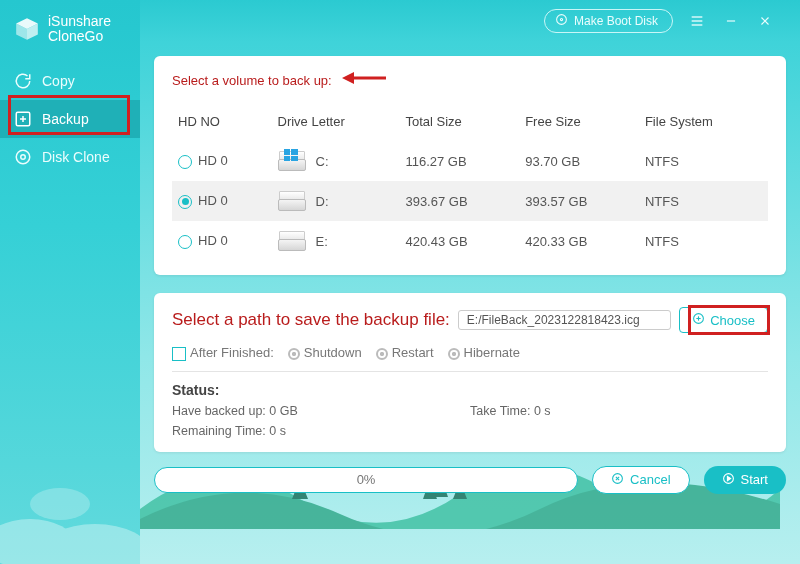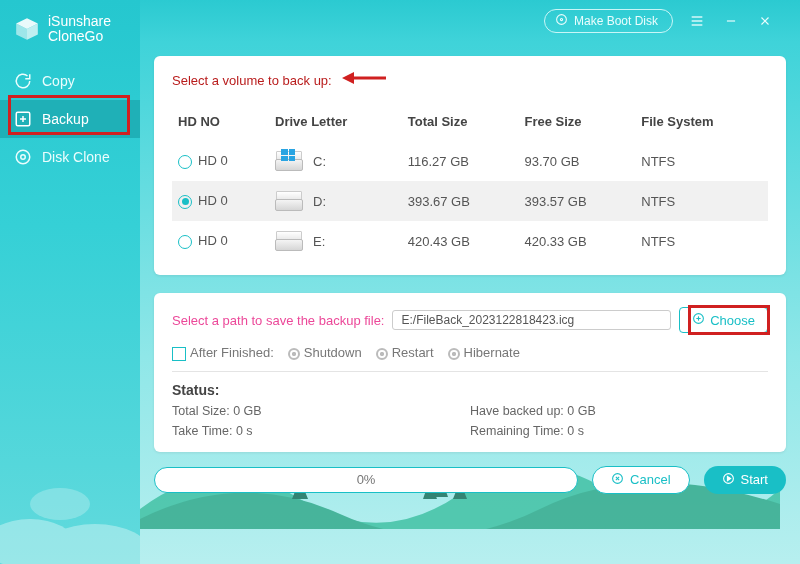--- a/index.html
+++ b/index.html
@@ -49,40 +49,40 @@
   .panel {
     background:#fff; border-radius:6px; padding:14px 18px 14px 18px;
     box-shadow:0 1px 3px rgba(0,0,0,.08); position:relative;
   }
   .panel1 { margin-bottom:18px; }
   .prompt-line { display:flex; align-items:center; gap:10px; margin-bottom:16px; }
   .prompt { color:#b91c1c; font-size:13px; }
   .arrow-annot { color:#d02020; }
 
   table { width:100%; border-collapse:collapse; font-size:13px; color:#555; }
-  th { text-align:left; font-weight:700; color:#444; padding:8px 6px 12px 6px; }
+  th { text-align:left; font-weight:400; color:#444; padding:8px 6px 12px 6px; }
   td { padding:10px 6px; }
   tbody tr.sel { background:#f1f1f1; }
   .radio {
     width:14px; height:14px; border:1.6px solid #19bfc6; border-radius:50%;
     display:inline-flex; align-items:center; justify-content:center; margin-right:6px;
     vertical-align:middle;
   }
   .radio.checked::after { content:""; width:7px; height:7px; background:#19bfc6; border-radius:50%; }
   .drive-cell { display:flex; align-items:center; gap:10px; }
   .drive-ico { width:28px; height:20px; position:relative; }
   .drive-ico .base { width:28px; height:12px; background:linear-gradient(#f4f4f4,#d6d6d6); border:1px solid #bbb; border-radius:2px; position:absolute; bottom:0; }
   .drive-ico .top { width:26px; height:10px; background:linear-gradient(#fff,#e8e8e8); border:1px solid #ccc; border-radius:1px; position:absolute; top:0; left:1px; }
   .win-flag { position:absolute; top:-2px; left:6px; width:14px; height:12px; display:grid; grid-template:1fr 1fr/1fr 1fr; gap:1px; }
   .win-flag span { background:#29a4e2; }
 
   
   .panel2 { position:relative; }
   .path-row { display:flex; align-items:center; gap:8px; margin-bottom:12px; }
-  .path-label { font-size:13px; color:#ec4899; }
+  .path-label { font-size:17px; color:#b91c1c; }
   .path-input {
     flex:1; height:20px; border:1px solid #ccc; border-radius:3px; padding:0 8px;
     font-size:12px; color:#555;
   }
   .choose-btn {
     border:1px solid #19bfc6; color:#19bfc6; background:#fff; border-radius:4px;
     padding:4px 12px; font-size:13px; display:flex; align-items:center; gap:5px; cursor:pointer;
   }
   .highlight-choose { position:absolute; top:12px; right:16px; width:82px; height:30px; border:3px solid #d02020; pointer-events:none; }
 
@@ -307,21 +307,20 @@
 
       <div class="after-row">
         <span><span class="chk"></span><span>After Finished:</span></span>
         <span><span class="radio-grey"></span><span>Shutdown</span></span>
         <span><span class="radio-grey"></span><span>Restart</span></span>
         <span><span class="radio-grey"></span><span>Hibernate</span></span>
       </div>
 
       <div class="status-title">Status:</div>
       <div class="status-grid">
-        <div>Total Size: 0 GB</div>
         <div>Have backed up: 0 GB</div>
         <div>Take Time: 0 s</div>
         <div>Remaining Time: 0 s</div>
       </div>
     </div>
 
     <div class="bottom-bar">
       <div class="progress">
         <span>0%</span>
       </div>

